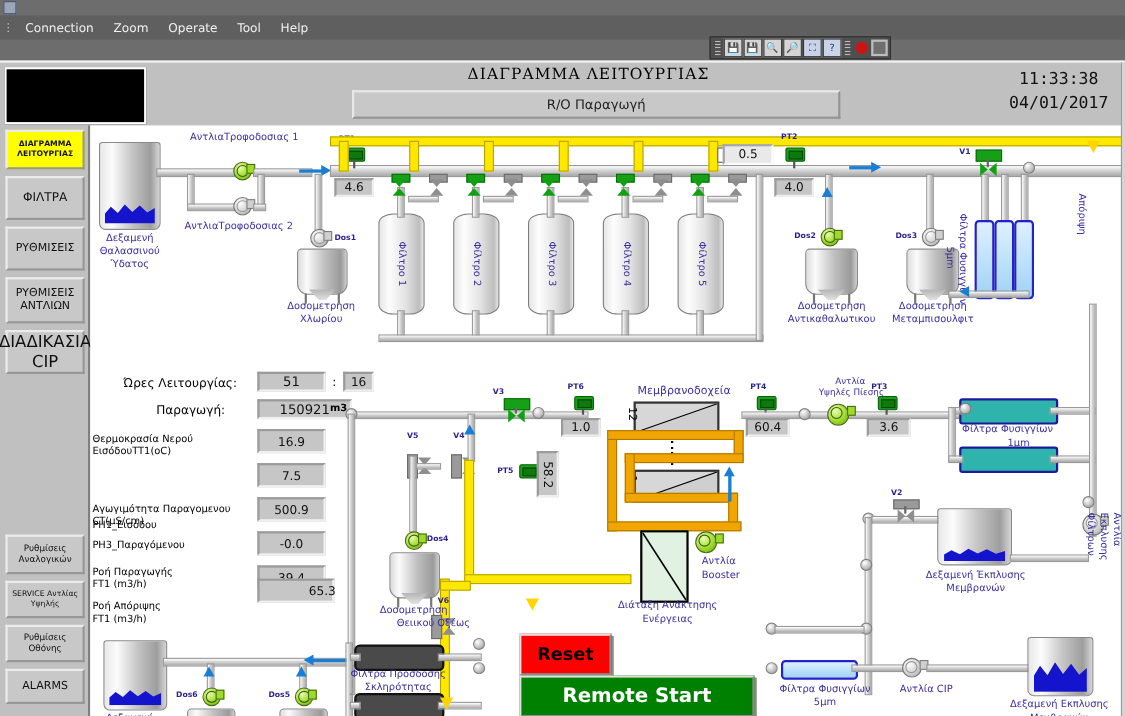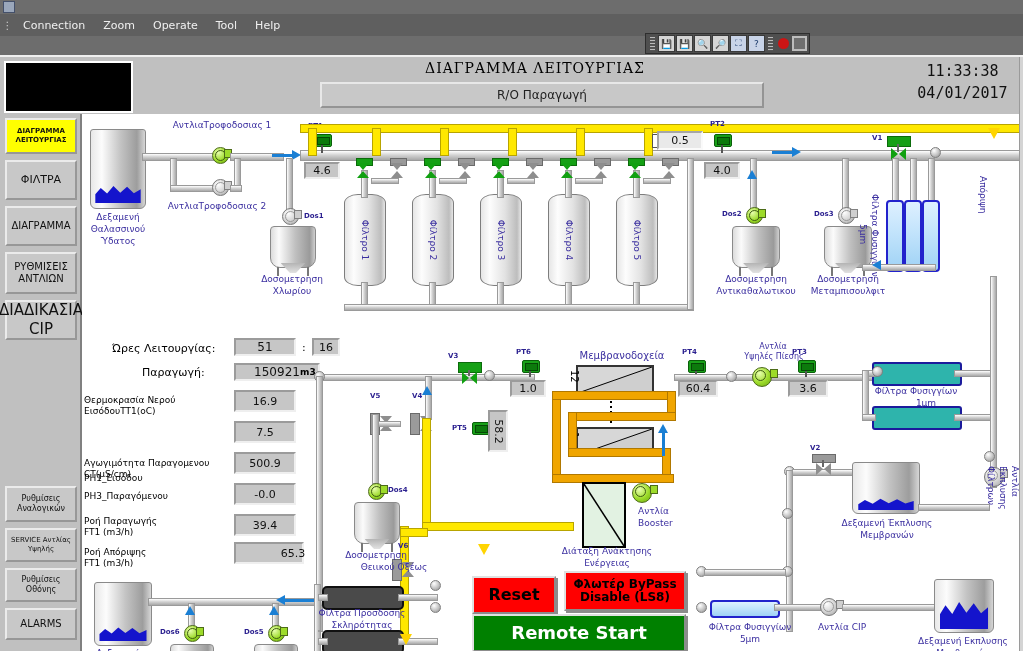--- a/index.html
+++ b/index.html
@@ -162,21 +162,21 @@
       <div class="hdr-title">ΔΙΑΓΡΑΜΜΑ  ΛΕΙΤΟΥΡΓΙΑΣ</div>
       <div class="mode-btn">R/O Παραγωγή</div>
       <div class="clock">
         <div>11:33:38</div>
         <div>04/01/2017</div>
       </div>
 
       <div class="sidebar">
         <div class="sb-btn active" style="top:4px;height:36px;">ΔΙΑΓΡΑΜΜΑ ΛΕΙΤΟΥΡΓΙΑΣ</div>
         <div class="sb-btn" style="top:46px;height:40px;font-size:11px;">ΦΙΛΤΡΑ</div>
-        <div class="sb-btn" style="top:92px;height:40px;font-size:10px;">ΔΙΑΓΡΑΜΜΑ</div>
+        <div class="sb-btn" style="top:92px;height:40px;font-size:10px;">ΡΥΘΜΙΣΕΙΣ</div>
         <div class="sb-btn" style="top:138px;height:42px;font-size:10px;">ΡΥΘΜΙΣΕΙΣ ΑΝΤΛΙΩΝ</div>
         <div class="sb-btn" style="top:186px;height:40px;font-size:15px;">ΔΙΑΔΙΚΑΣΙΑ CIP</div>
         <div class="sb-btn" style="top:372px;height:36px;">Ρυθμίσεις Αναλογικών</div>
         <div class="sb-btn" style="top:414px;height:34px;font-size:7px;">SERVICE Αντλίας Υψηλής</div>
         <div class="sb-btn" style="top:454px;height:34px;">Ρυθμίσεις Οθόνης</div>
         <div class="sb-btn" style="top:494px;height:32px;font-size:10px;">ALARMS</div>
       </div>
 
       <div class="canvas">
 
@@ -420,21 +420,21 @@
 
         <div class="param-row" style="left:2px;top:377px;">PH3_Παραγόμενου</div>
         <div class="val" style="left:152px;top:369px;width:62px;height:22px;">-0.0</div>
 
         <div class="param-row" style="left:2px;top:402px;">Ροή Παραγωγής</div>
         <div class="param-row" style="left:2px;top:413px;">FT1 (m3/h)</div>
         <div class="val" style="left:152px;top:400px;width:62px;height:22px;">39.4</div>
 
         <div class="param-row" style="left:2px;top:433px;">Ροή Απόριψης</div>
         <div class="param-row" style="left:2px;top:444px;">FT1 (m3/h)</div>
-        <div class="val" style="left:152px;top:428px;width:70px;height:22px;padding-left:48px;">65.3</div>
+        <div class="val" style="left:152px;top:412px;width:70px;height:22px;padding-left:48px;">65.3</div>
 
         <div class="pipe" style="left:236px;top:260px;width:215px;height:5px;"></div>
         <div class="node" style="left:232px;top:257px;"></div>
         <div class="pipe v" style="left:234px;top:262px;width:5px;height:254px;"></div>
 
         <div class="act" style="left:376px;top:248px;width:22px;height:9px;"></div>
         <div class="vstem" style="left:386px;top:256px;height:6px;"></div>
         <div class="bow" style="left:380px;top:258px;">
             <i class="l"></i>
             <i class="r"></i>
@@ -641,24 +641,20 @@
         <div class="pipe" style="left:236px;top:480px;width:8px;height:5px;"></div>
         <div class="pipe" style="left:236px;top:524px;width:8px;height:5px;"></div>
         <div class="pipe" style="left:316px;top:480px;width:38px;height:5px;"></div>
         <div class="pipe" style="left:316px;top:524px;width:38px;height:5px;"></div>
         <div class="lbl" style="left:232px;top:494px;width:96px;">Φίλτρα Προσδοσης</div>
         <div class="lbl" style="left:232px;top:506px;width:96px;">Σκληρότητας</div>
         <div class="node" style="left:348px;top:466px;"></div>
         <div class="node" style="left:348px;top:488px;"></div>
 
         <div class="abtn red" style="left:390px;top:462px;width:80px;height:34px;font-size:16px;">Reset</div>
-        <div class="abtn red" style="left:482px;top:457px;width:118px;height:36px;font-size:12px;flex-direction:column;">
-          <span>Φλωτέρ ByPass</span>
-          <span>Disable (LS8)</span>
-        </div>
         <div class="abtn green" style="left:390px;top:500px;width:210px;height:34px;font-size:18px;">Remote Start</div>
 
         <div class="node" style="left:614px;top:452px;"></div>
         <div class="node" style="left:700px;top:452px;"></div>
         <div class="pipe" style="left:622px;top:455px;width:80px;height:5px;"></div>
         <div class="node" style="left:614px;top:488px;"></div>
         <div class="cart" style="left:628px;top:486px;width:66px;height:14px;"></div>
         <div class="lbl" style="left:620px;top:508px;width:96px;">Φίλτρα Φυσιγγίων</div>
         <div class="lbl" style="left:620px;top:520px;width:96px;">5μm</div>
         <div class="pipe" style="left:692px;top:490px;width:48px;height:5px;"></div>

